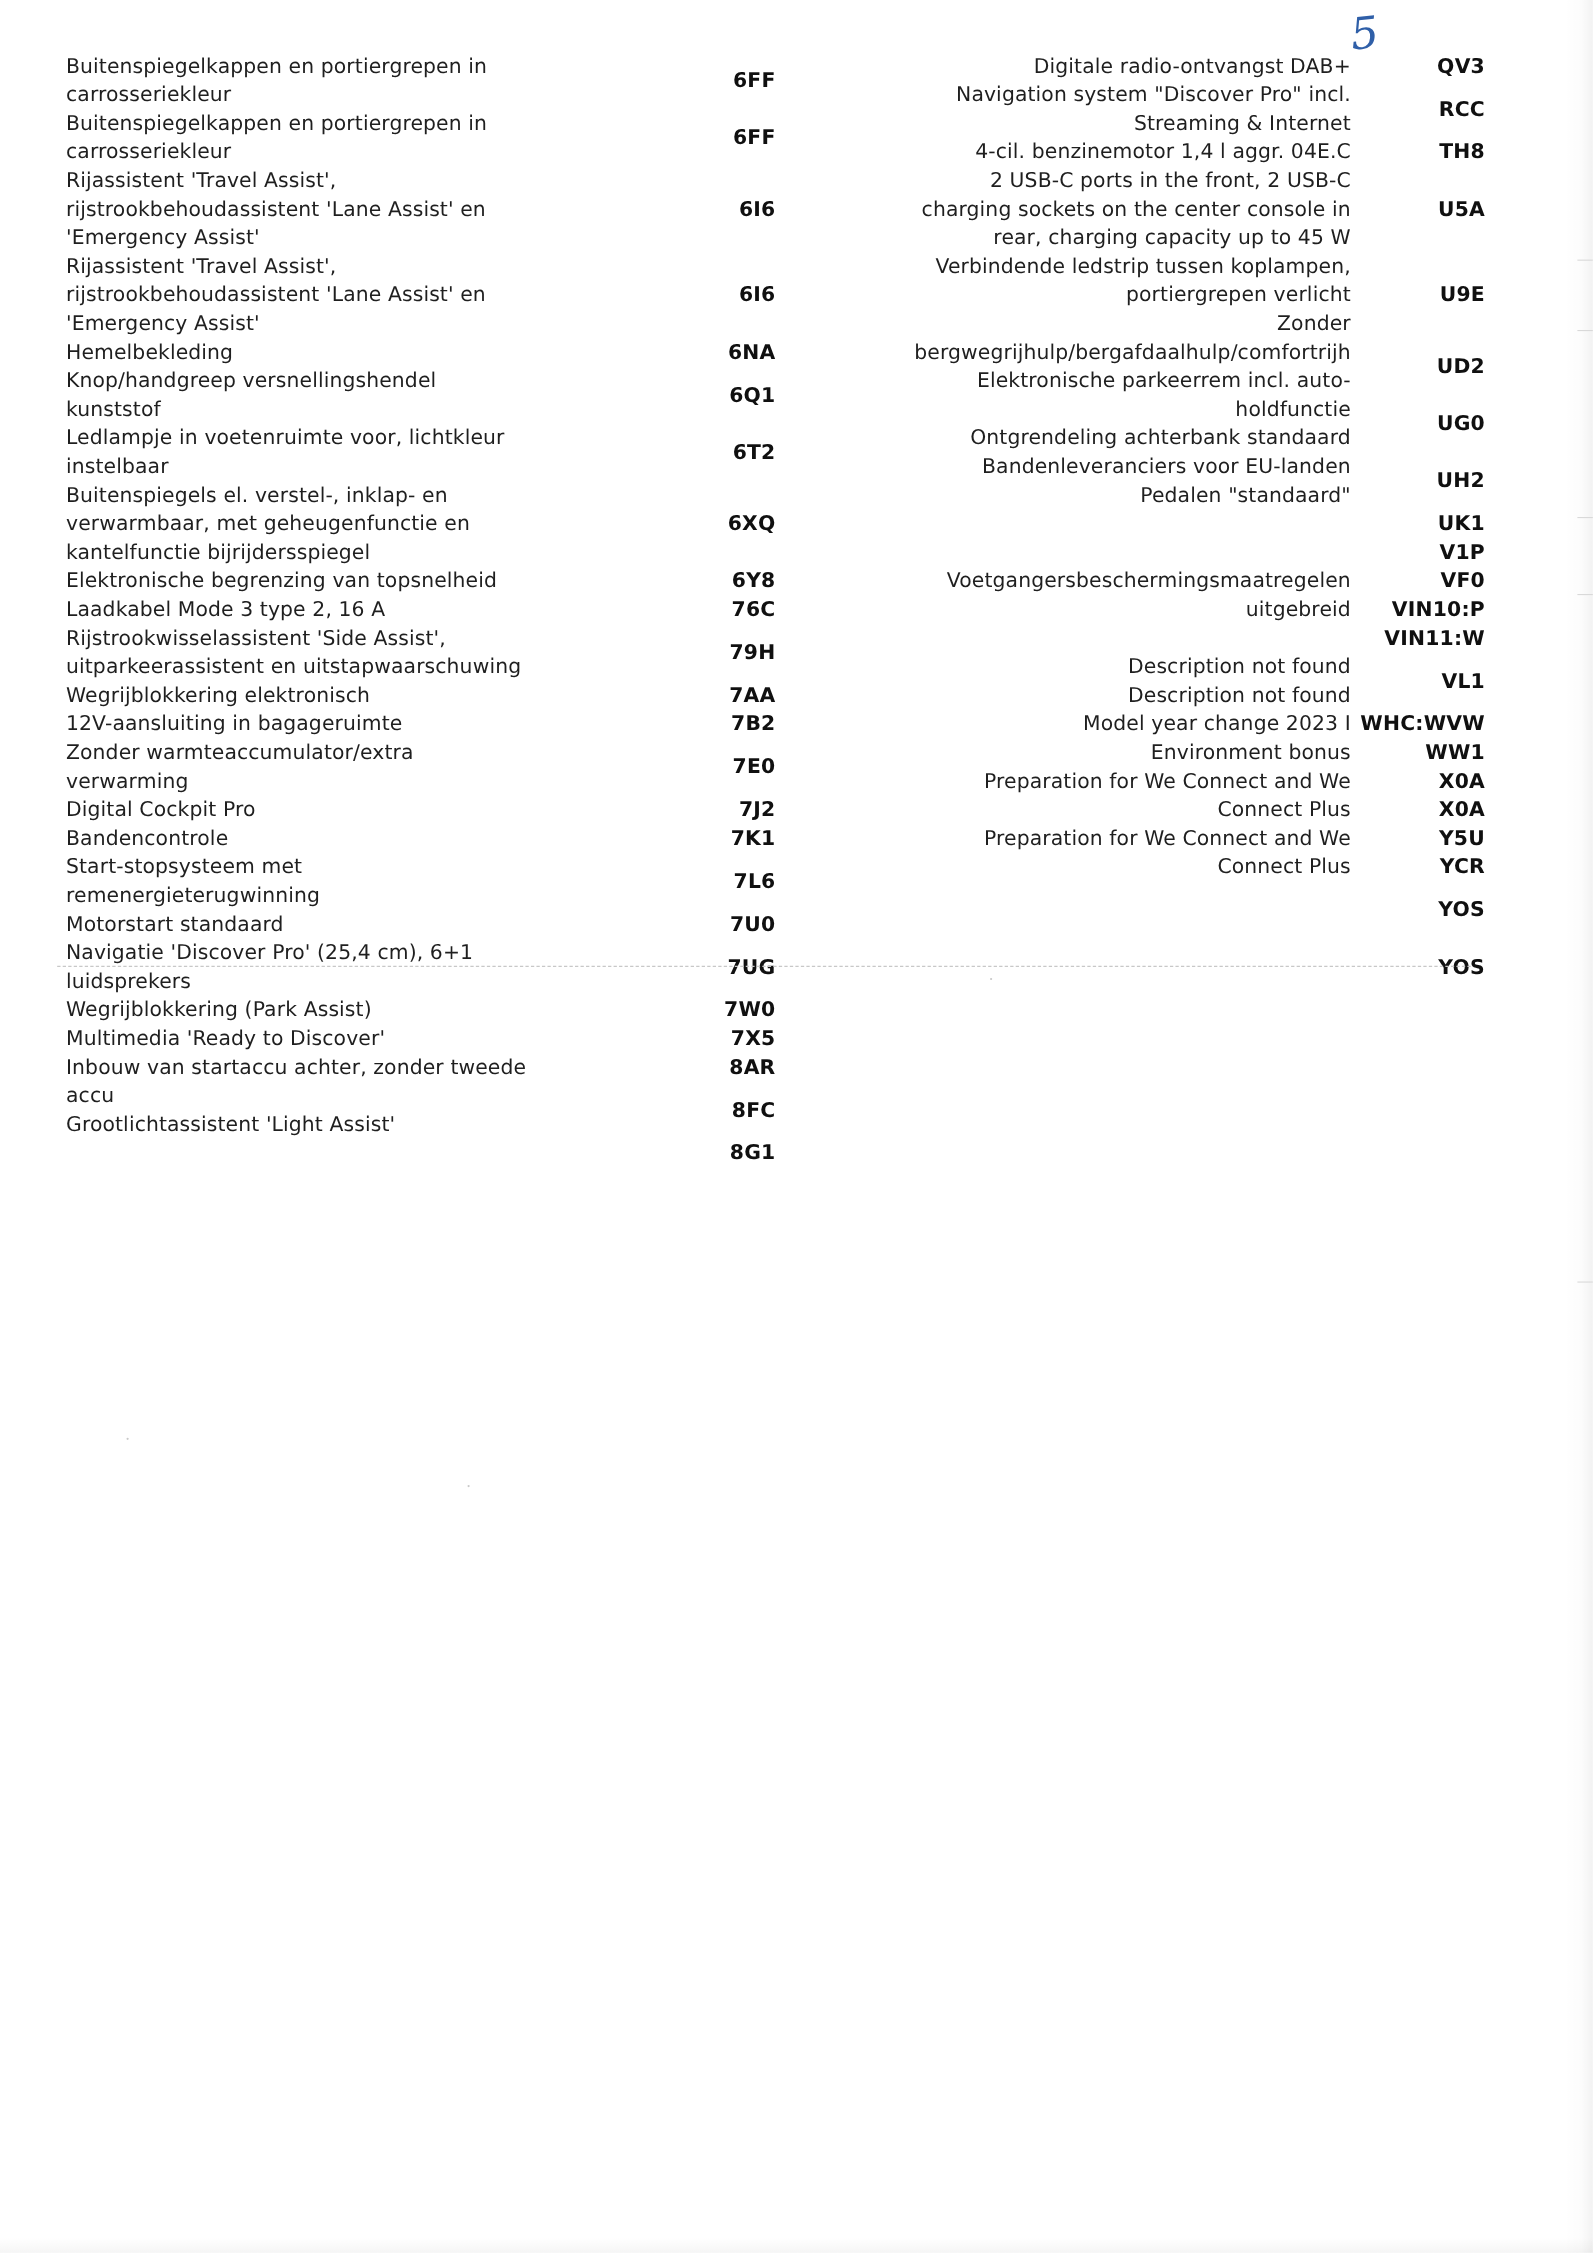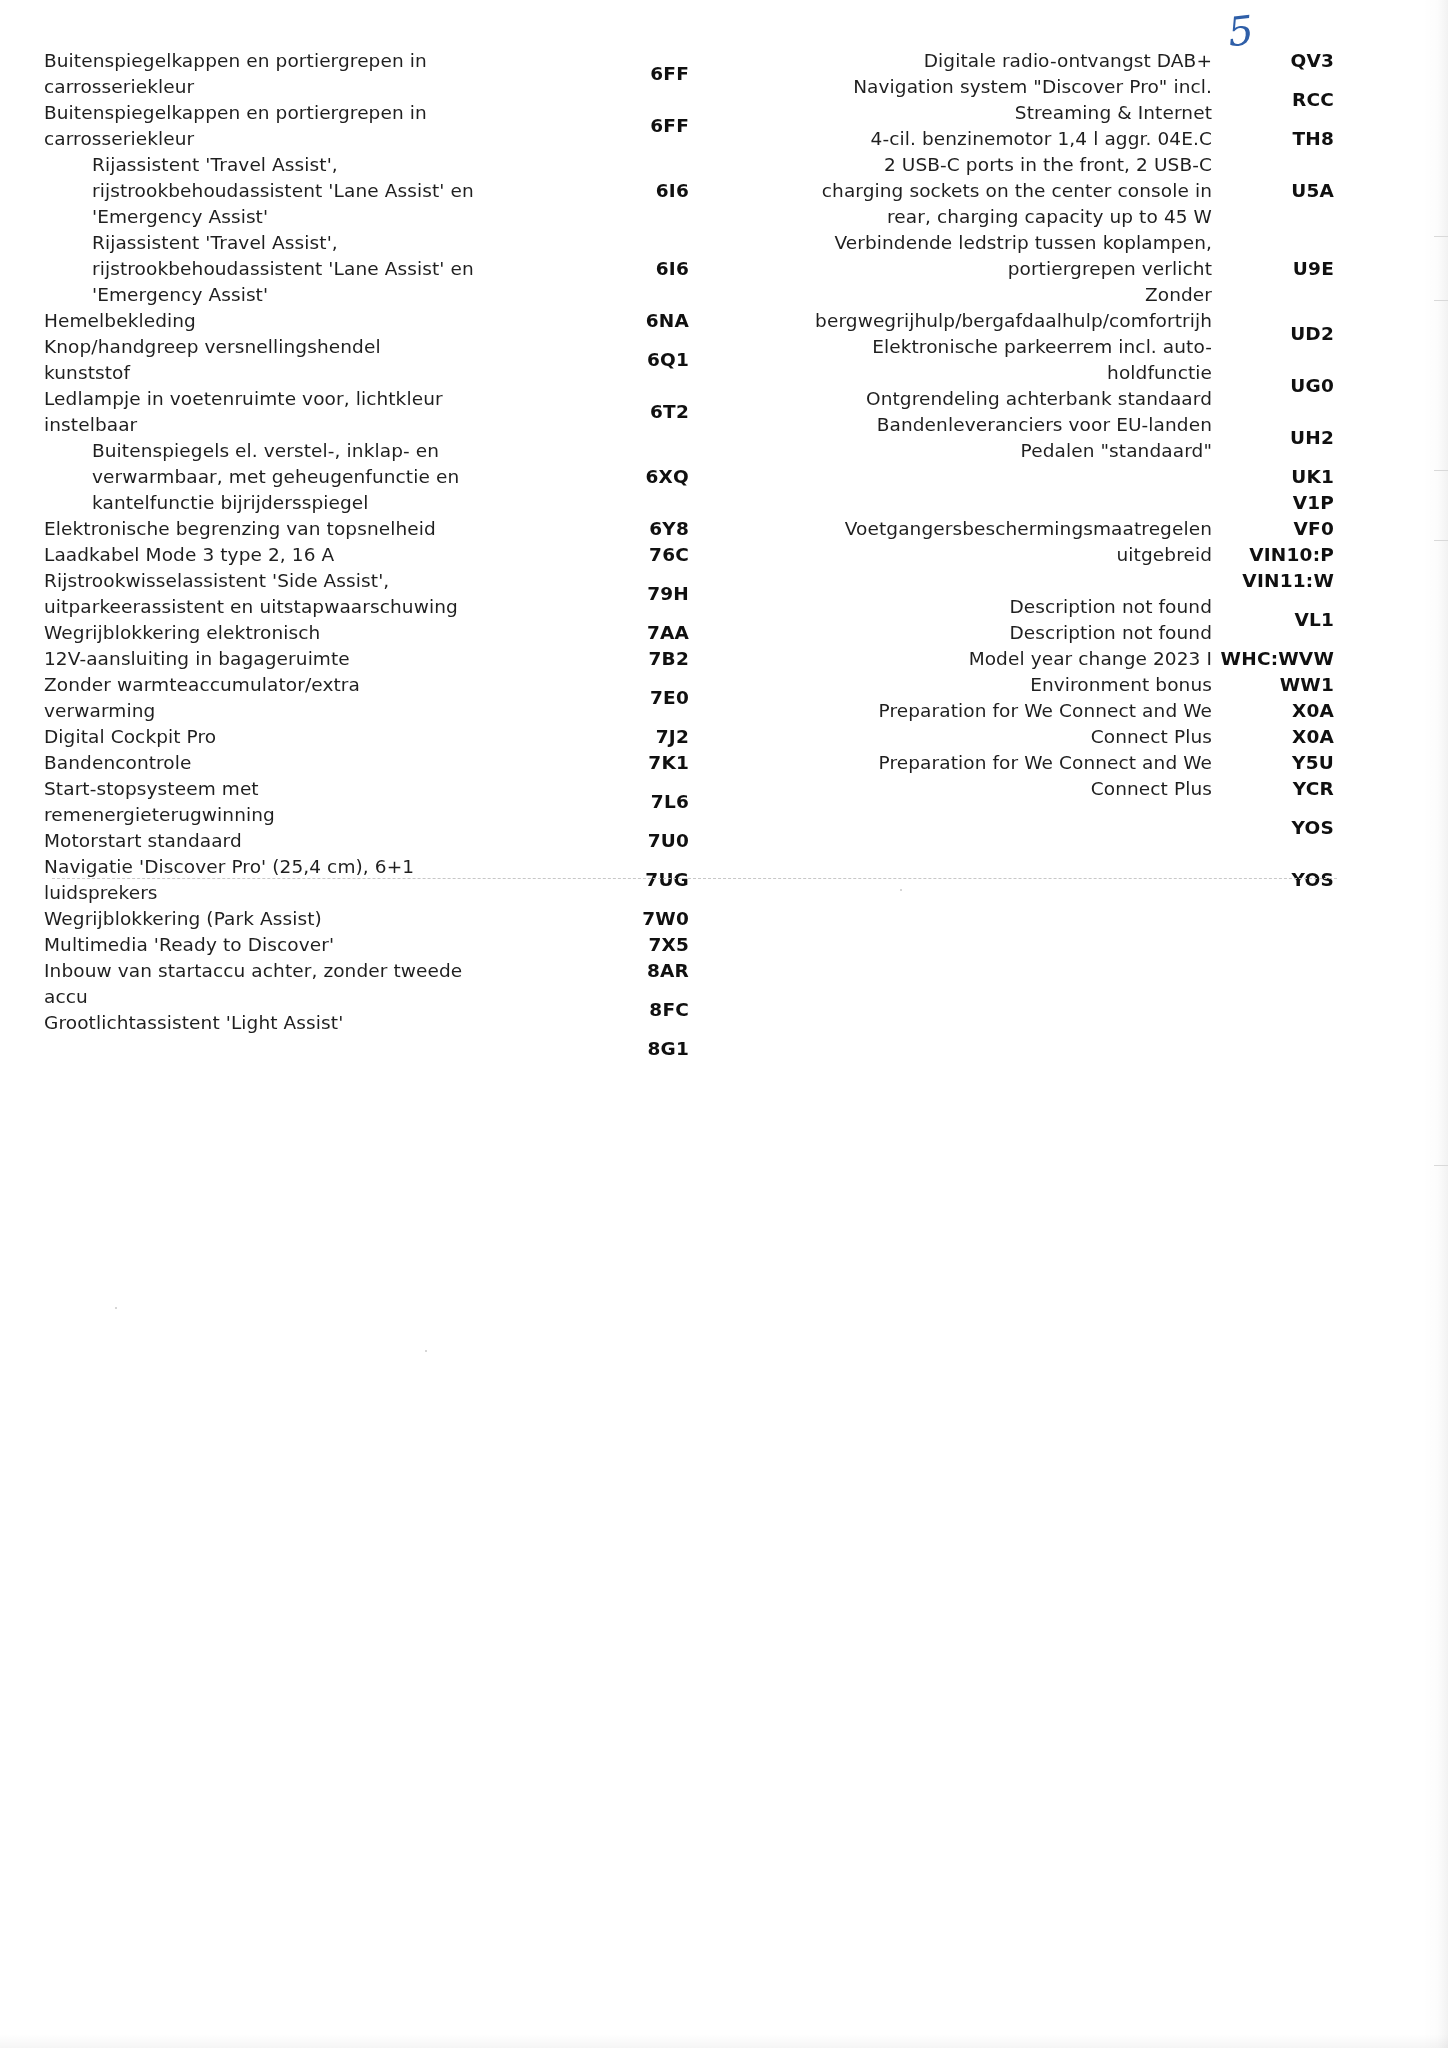--- a/index.html
+++ b/index.html
@@ -60,21 +60,21 @@
     position: absolute;
     top: 0;
     left: 0;
     width: 1448px;
     height: 2048px;
   }
 
   .table-wrap {
     position: absolute;
     top: 48px;
-    left: 44px;
+    left: 60px;
     width: 1290px;
   }
 
   .cols {
     display: flex;
     align-items: flex-start;
     width: 100%;
   }
   .col {
     display: flex;
@@ -110,21 +110,21 @@
     color: #101010;
     letter-spacing: 0.2px;
   }
   
   .code.rows-1 { height: 26px;  display: flex; align-items: center; justify-content: flex-end; }
   .code.rows-2 { height: 52px;  display: flex; align-items: center; justify-content: flex-end; }
   .code.rows-3 { height: 78px;  display: flex; align-items: center; justify-content: flex-end; }
 
   .desc.rows-1 { height: 26px; }
   .desc.rows-2 { height: 52px; }
-  .desc.rows-3 { height: 78px; margin-left: 48px; }
+  .desc.rows-3 { height: 78px; }
 
   .rule {
     position: absolute;
     top: 878px;
     left: 52px;
     width: 1285px;
     height: 0;
     border-top: 1px dashed #c8c8c8;
   }
 

